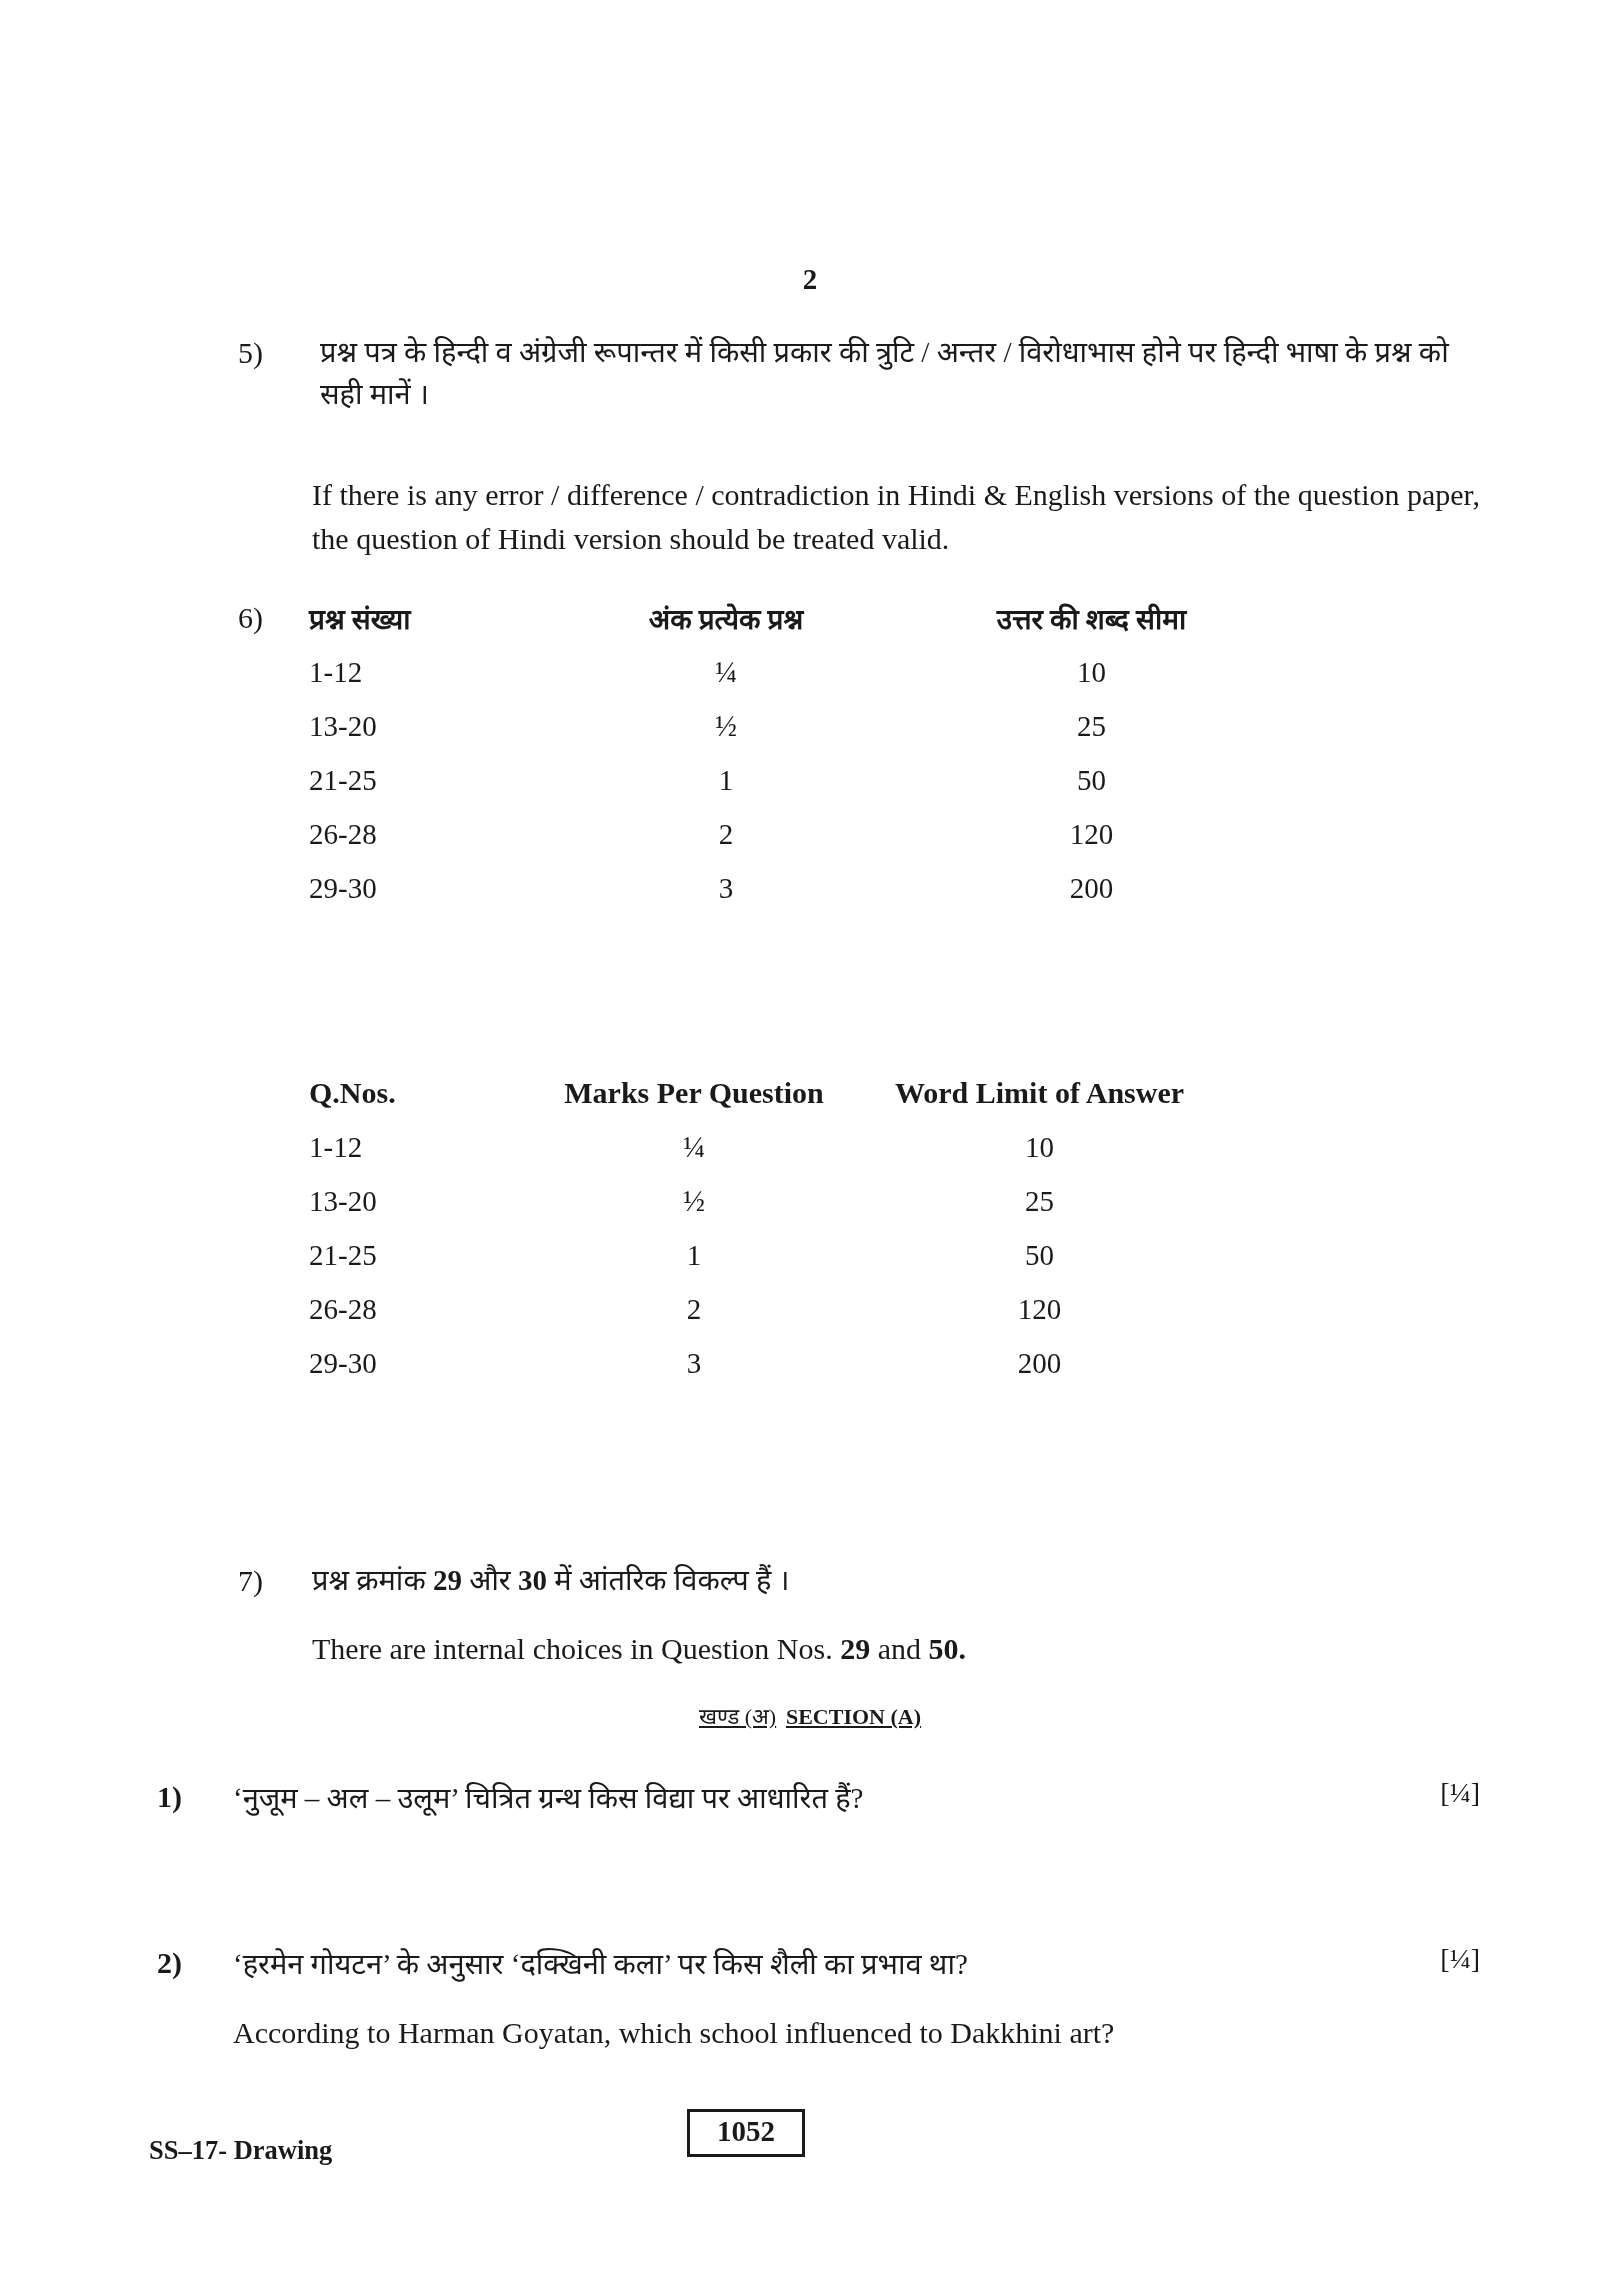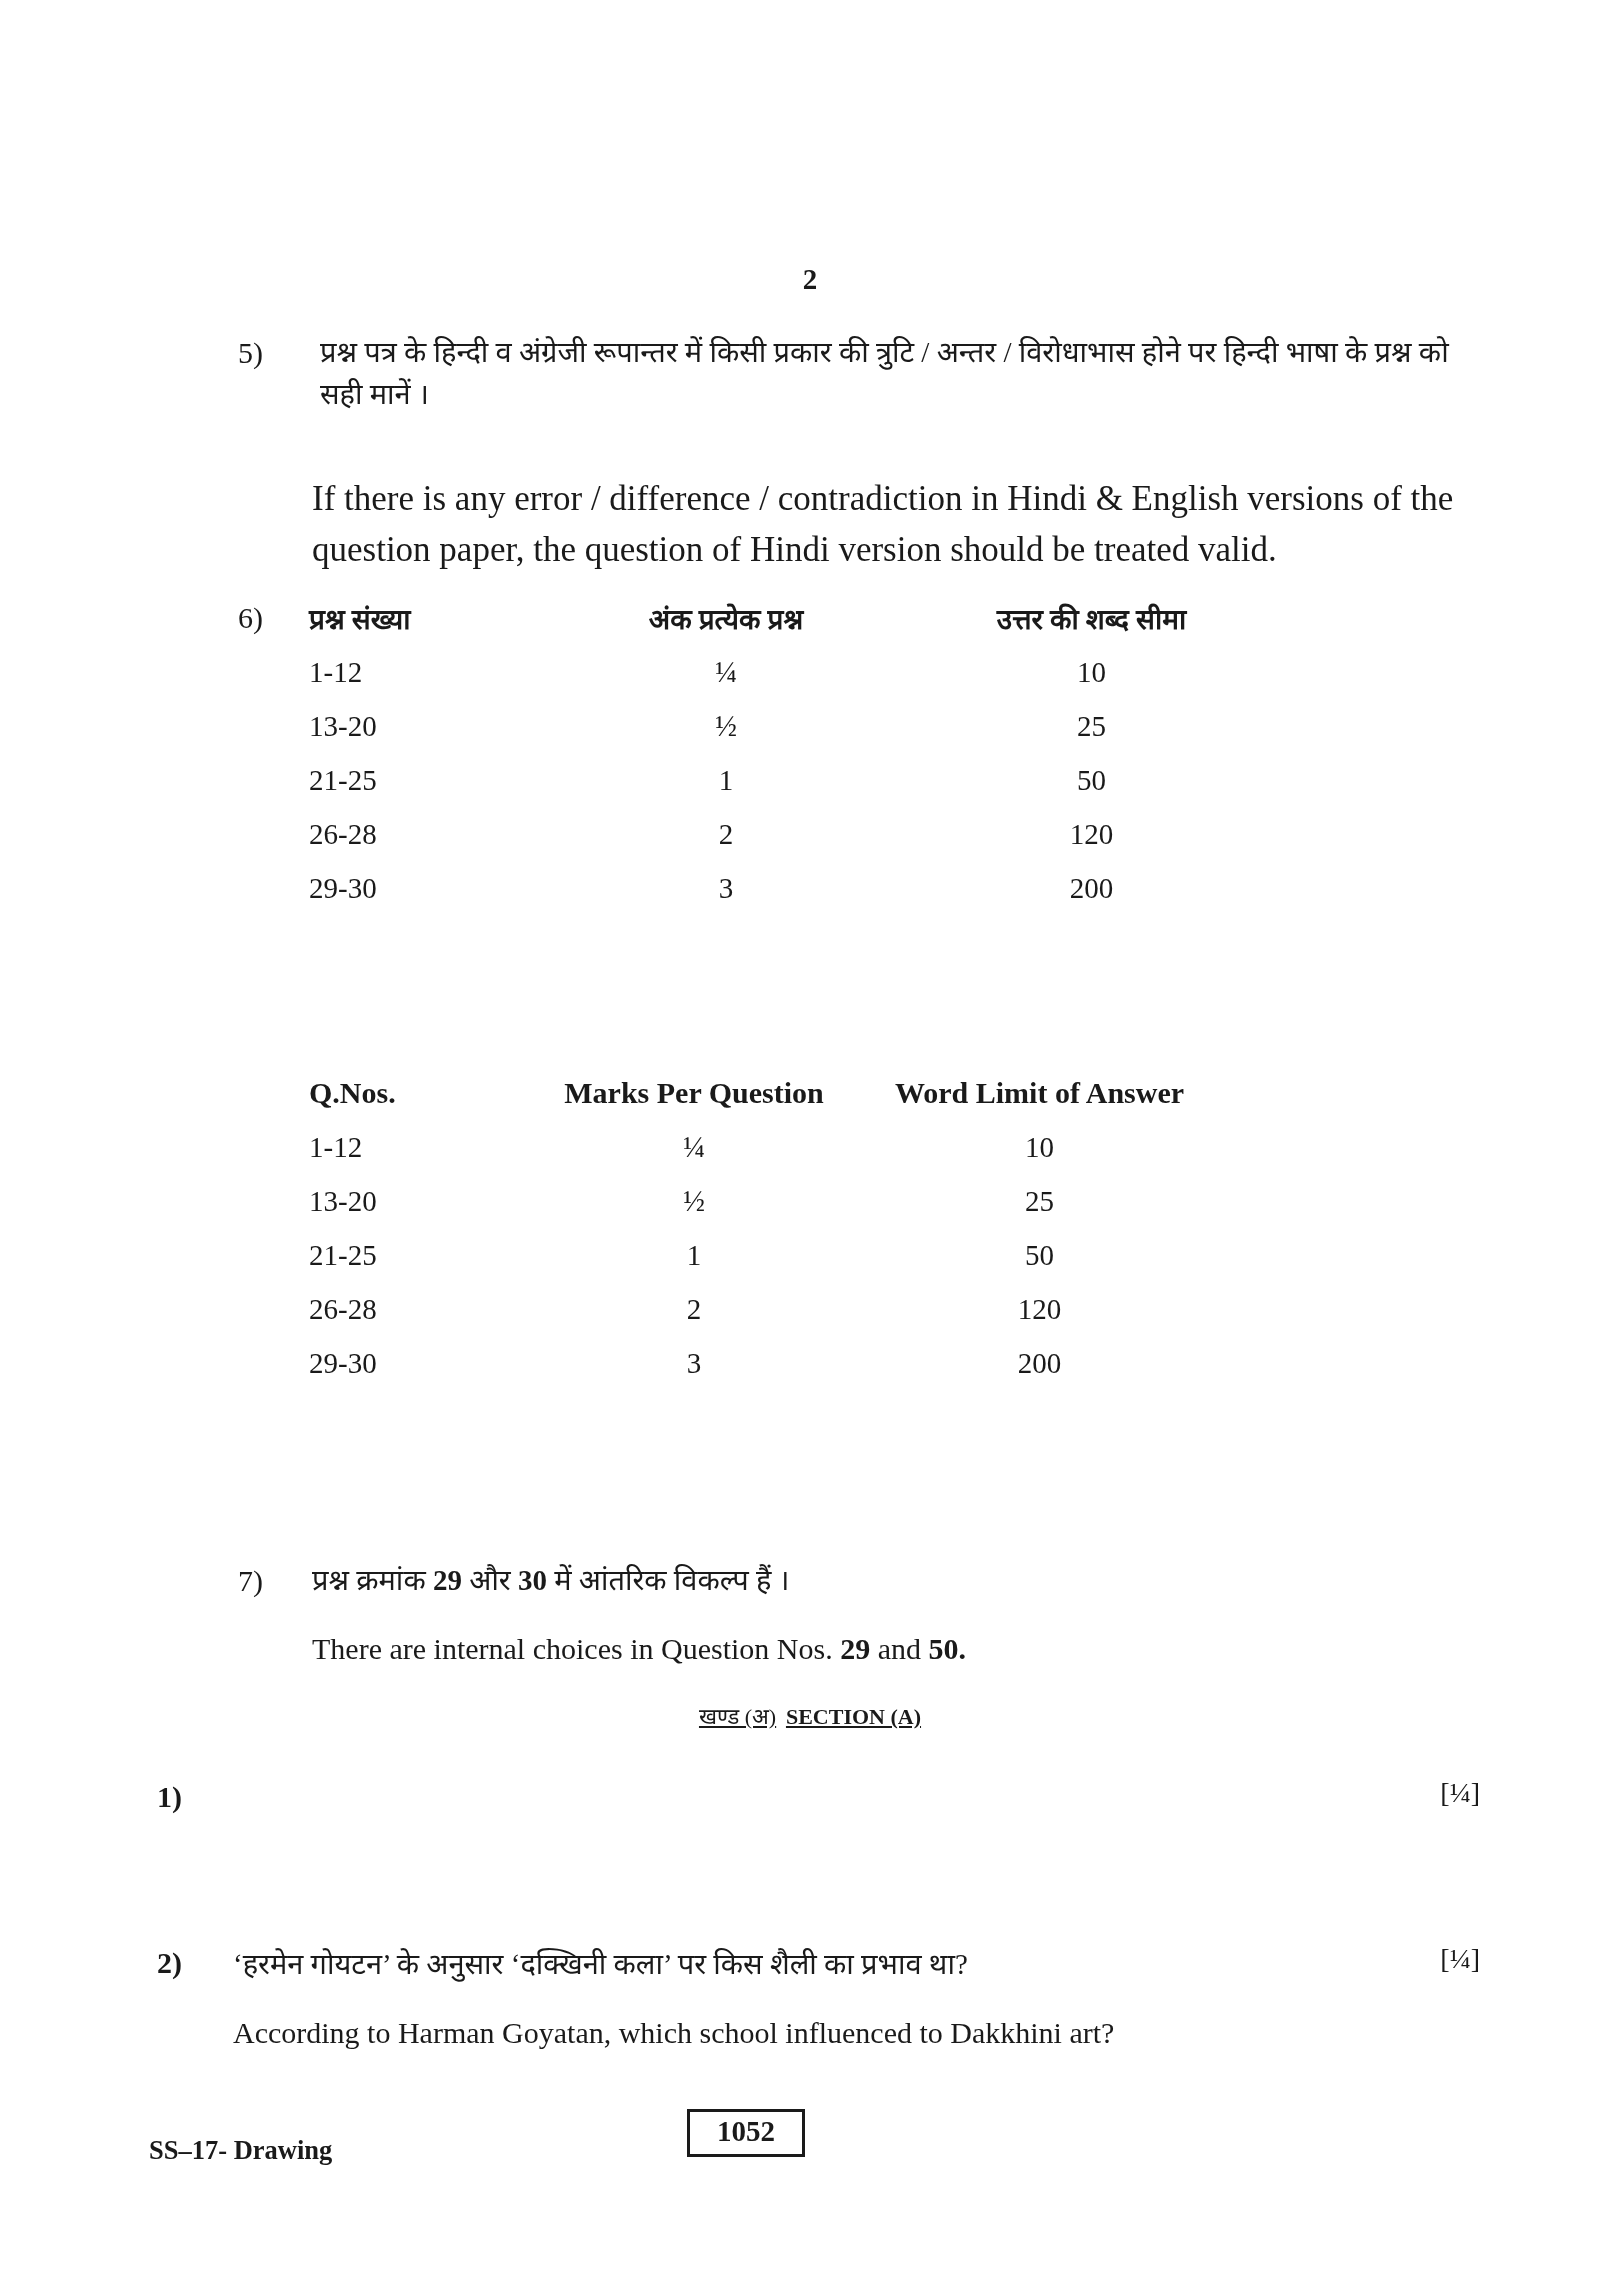--- a/index.html
+++ b/index.html
@@ -44,21 +44,21 @@
     text-align: left;
   }
   .instr-body {
     font-size: 30px;
     line-height: 1.42;
   }
 
   
   #instr-5-number { top: 336px; left: 238px; }
   #instr-5-hindi  { top: 331px; left: 312px; width: 1176px; font-size: 29px; line-height: 1.45; margin-left: 8px; }
-  #instr-5-english{ top: 473px; left: 312px; width: 1181px; font-size: 35px; line-height: 1.47; }
+  #instr-5-english{ top: 473px; left: 312px; width: 1181px; font-size: 30px; line-height: 1.47; }
 
   
   #instr-6-number { top: 601px; left: 238px; }
 
   
   .qtable {
     border-collapse: collapse;
     font-size: 29px;
   }
   .qtable td, .qtable th {
@@ -230,20 +230,21 @@
     </tbody>
   </table>
 
   <div class="abs serif instr-num" id="instr-7-number">7)</div>
   <div class="abs deva" id="instr-7-hindi"><span>प्रश्न क्रमांक </span><span class="b">29</span><span> और </span><span class="b">30</span><span> में आंतरिक विकल्प हैं ।</span></div>
   <div class="abs serif" id="instr-7-english"><span>There are internal choices in Question Nos. </span><span class="b">29</span><span> and </span><span class="b">50.</span></div>
 
   <div class="abs" id="section-heading"><span class="deva hi">खण्ड (अ)</span><span class="serif en">SECTION (A)</span></div>
 
   <div class="abs serif q-number" id="q1-number">1)</div>
+  <div class="abs deva q-hindi" id="q1-hindi">‘नुजूम – अल – उलूम’ चित्रित ग्रन्थ किस विद्या पर आधारित हैं?</div>
   <div class="abs serif q-marks" id="q1-marks">[¼]</div>
 
   <div class="abs serif q-number" id="q2-number">2)</div>
   <div class="abs deva q-hindi" id="q2-hindi">‘हरमेन गोयटन’ के अनुसार ‘दक्खिनी कला’ पर किस शैली का प्रभाव था?</div>
   <div class="abs serif q-marks" id="q2-marks">[¼]</div>
   <div class="abs serif q-english" id="q2-english">According to Harman Goyatan, which school influenced to Dakkhini art?</div>
 
   <div class="abs serif" id="footer-code">SS–17- Drawing</div>
   <div class="abs serif" id="footer-box">
     <span class="boxed">1052</span>

